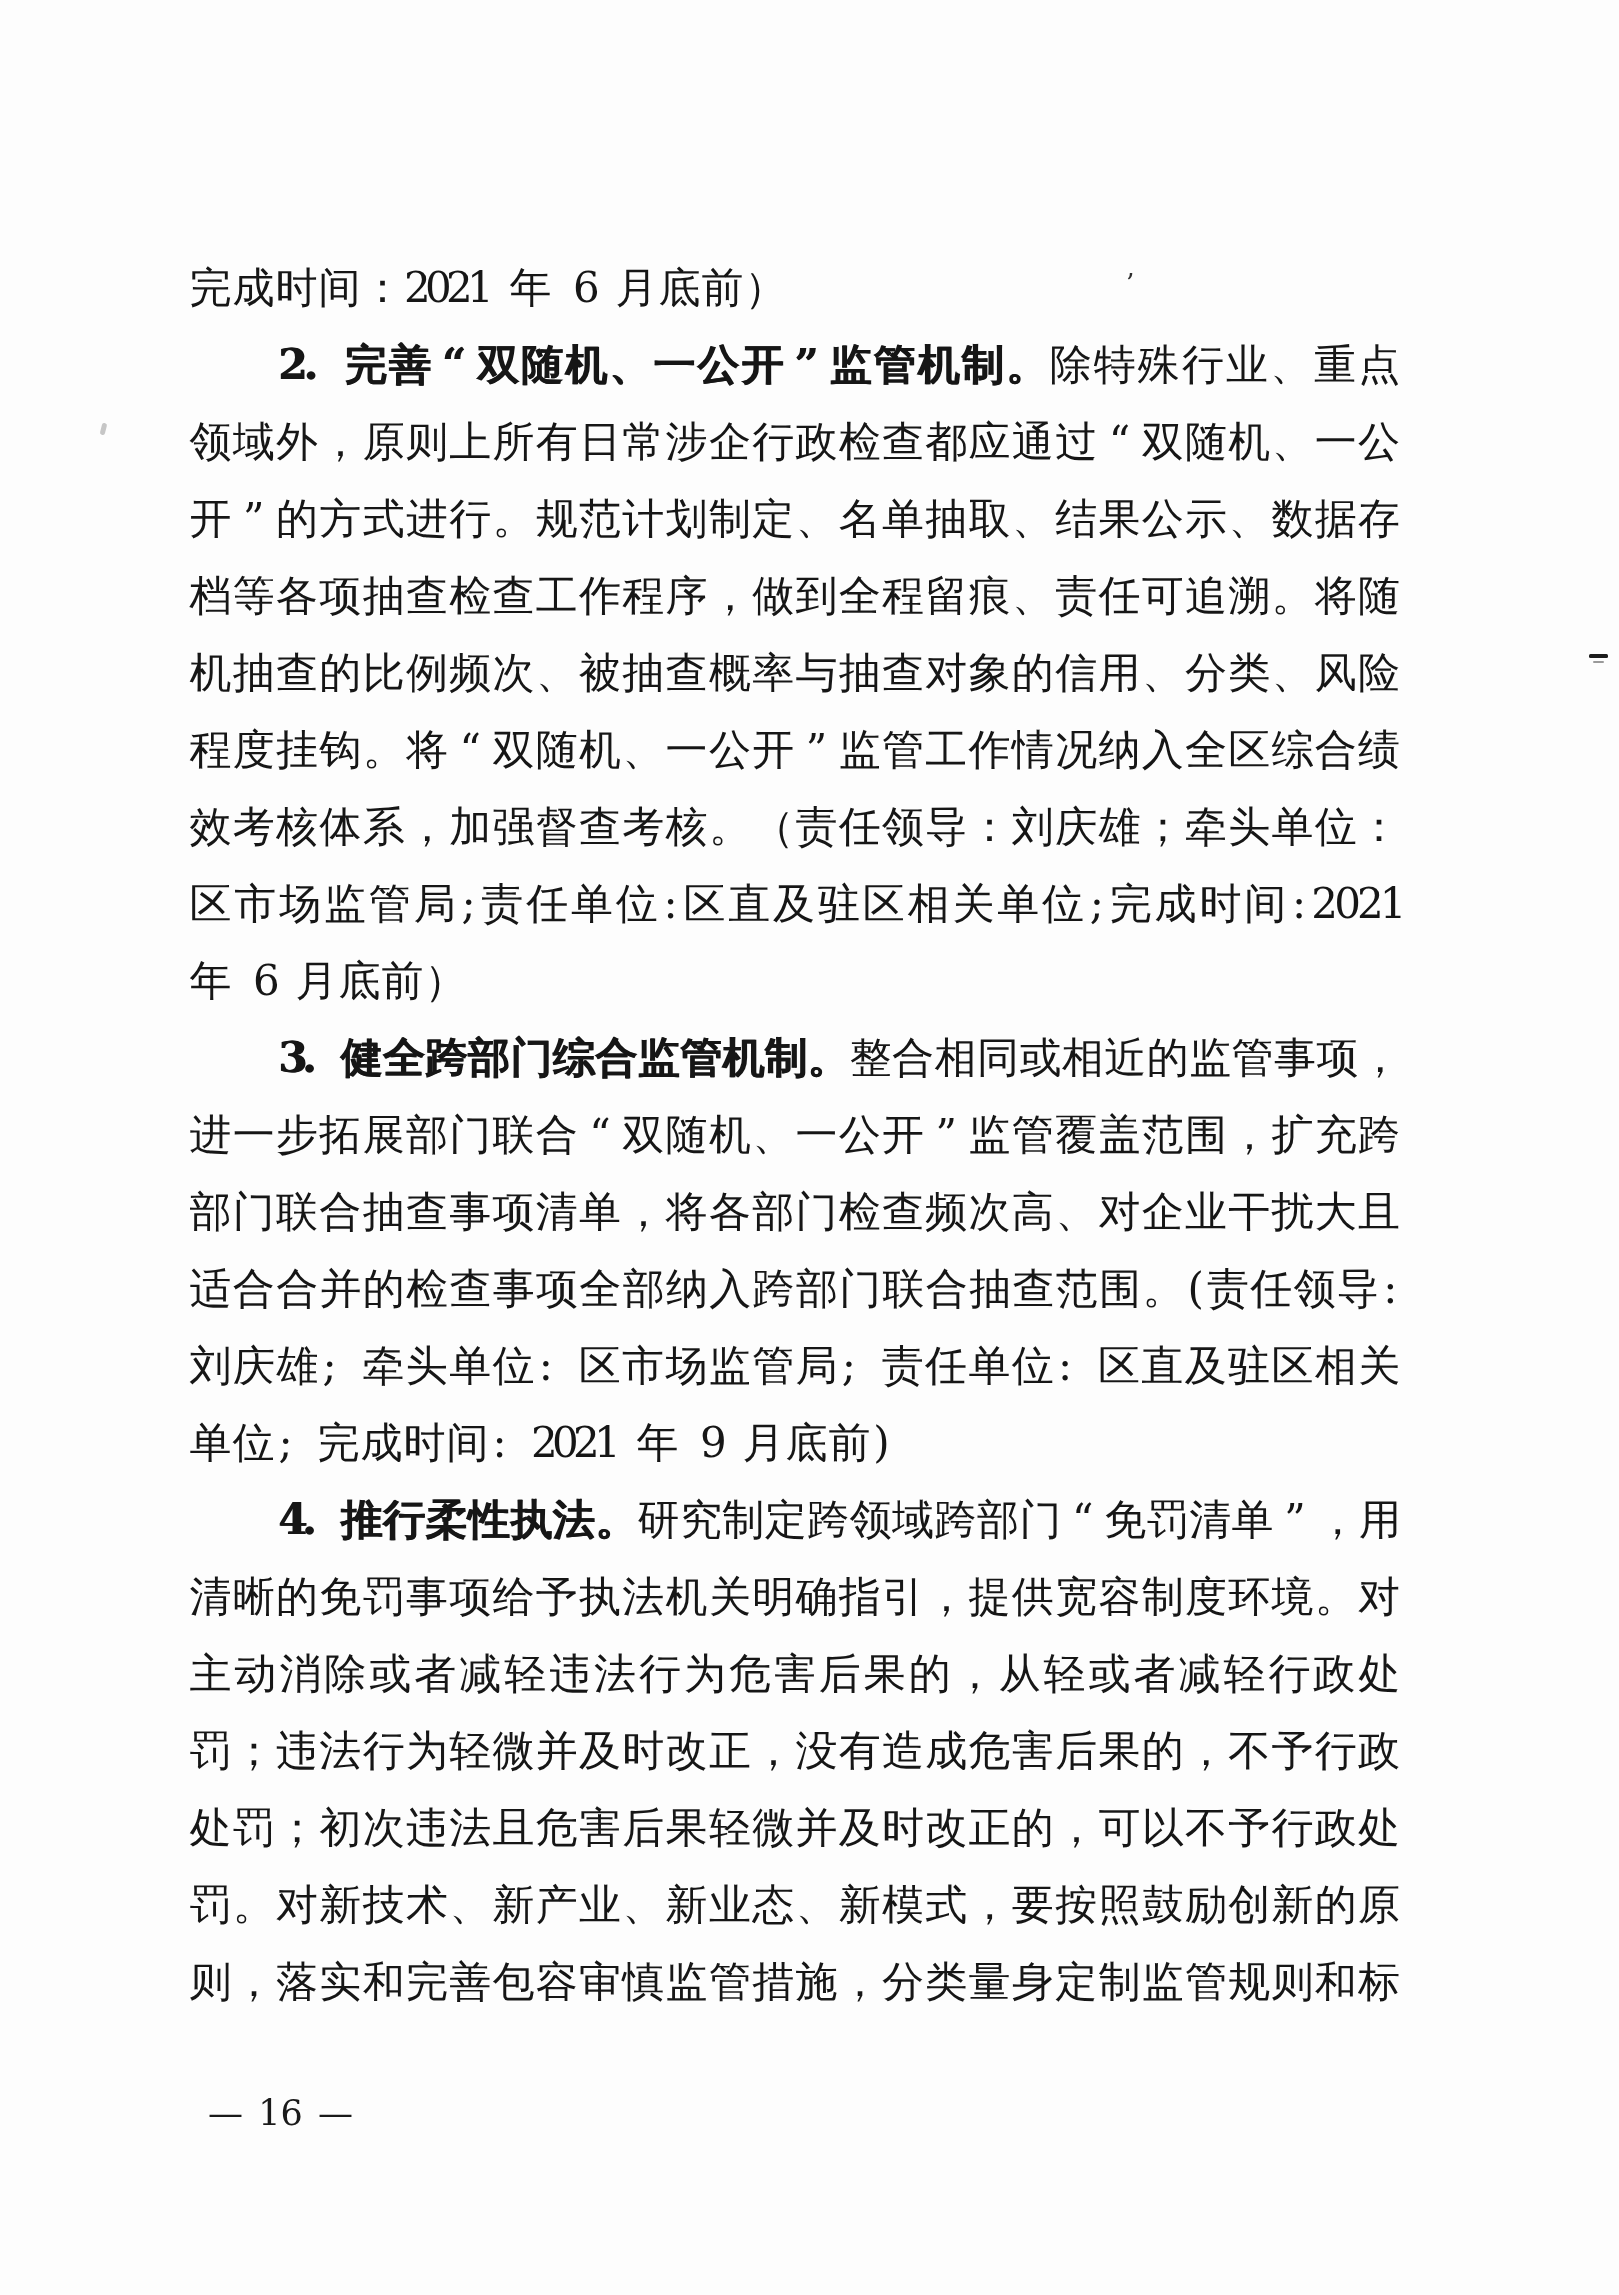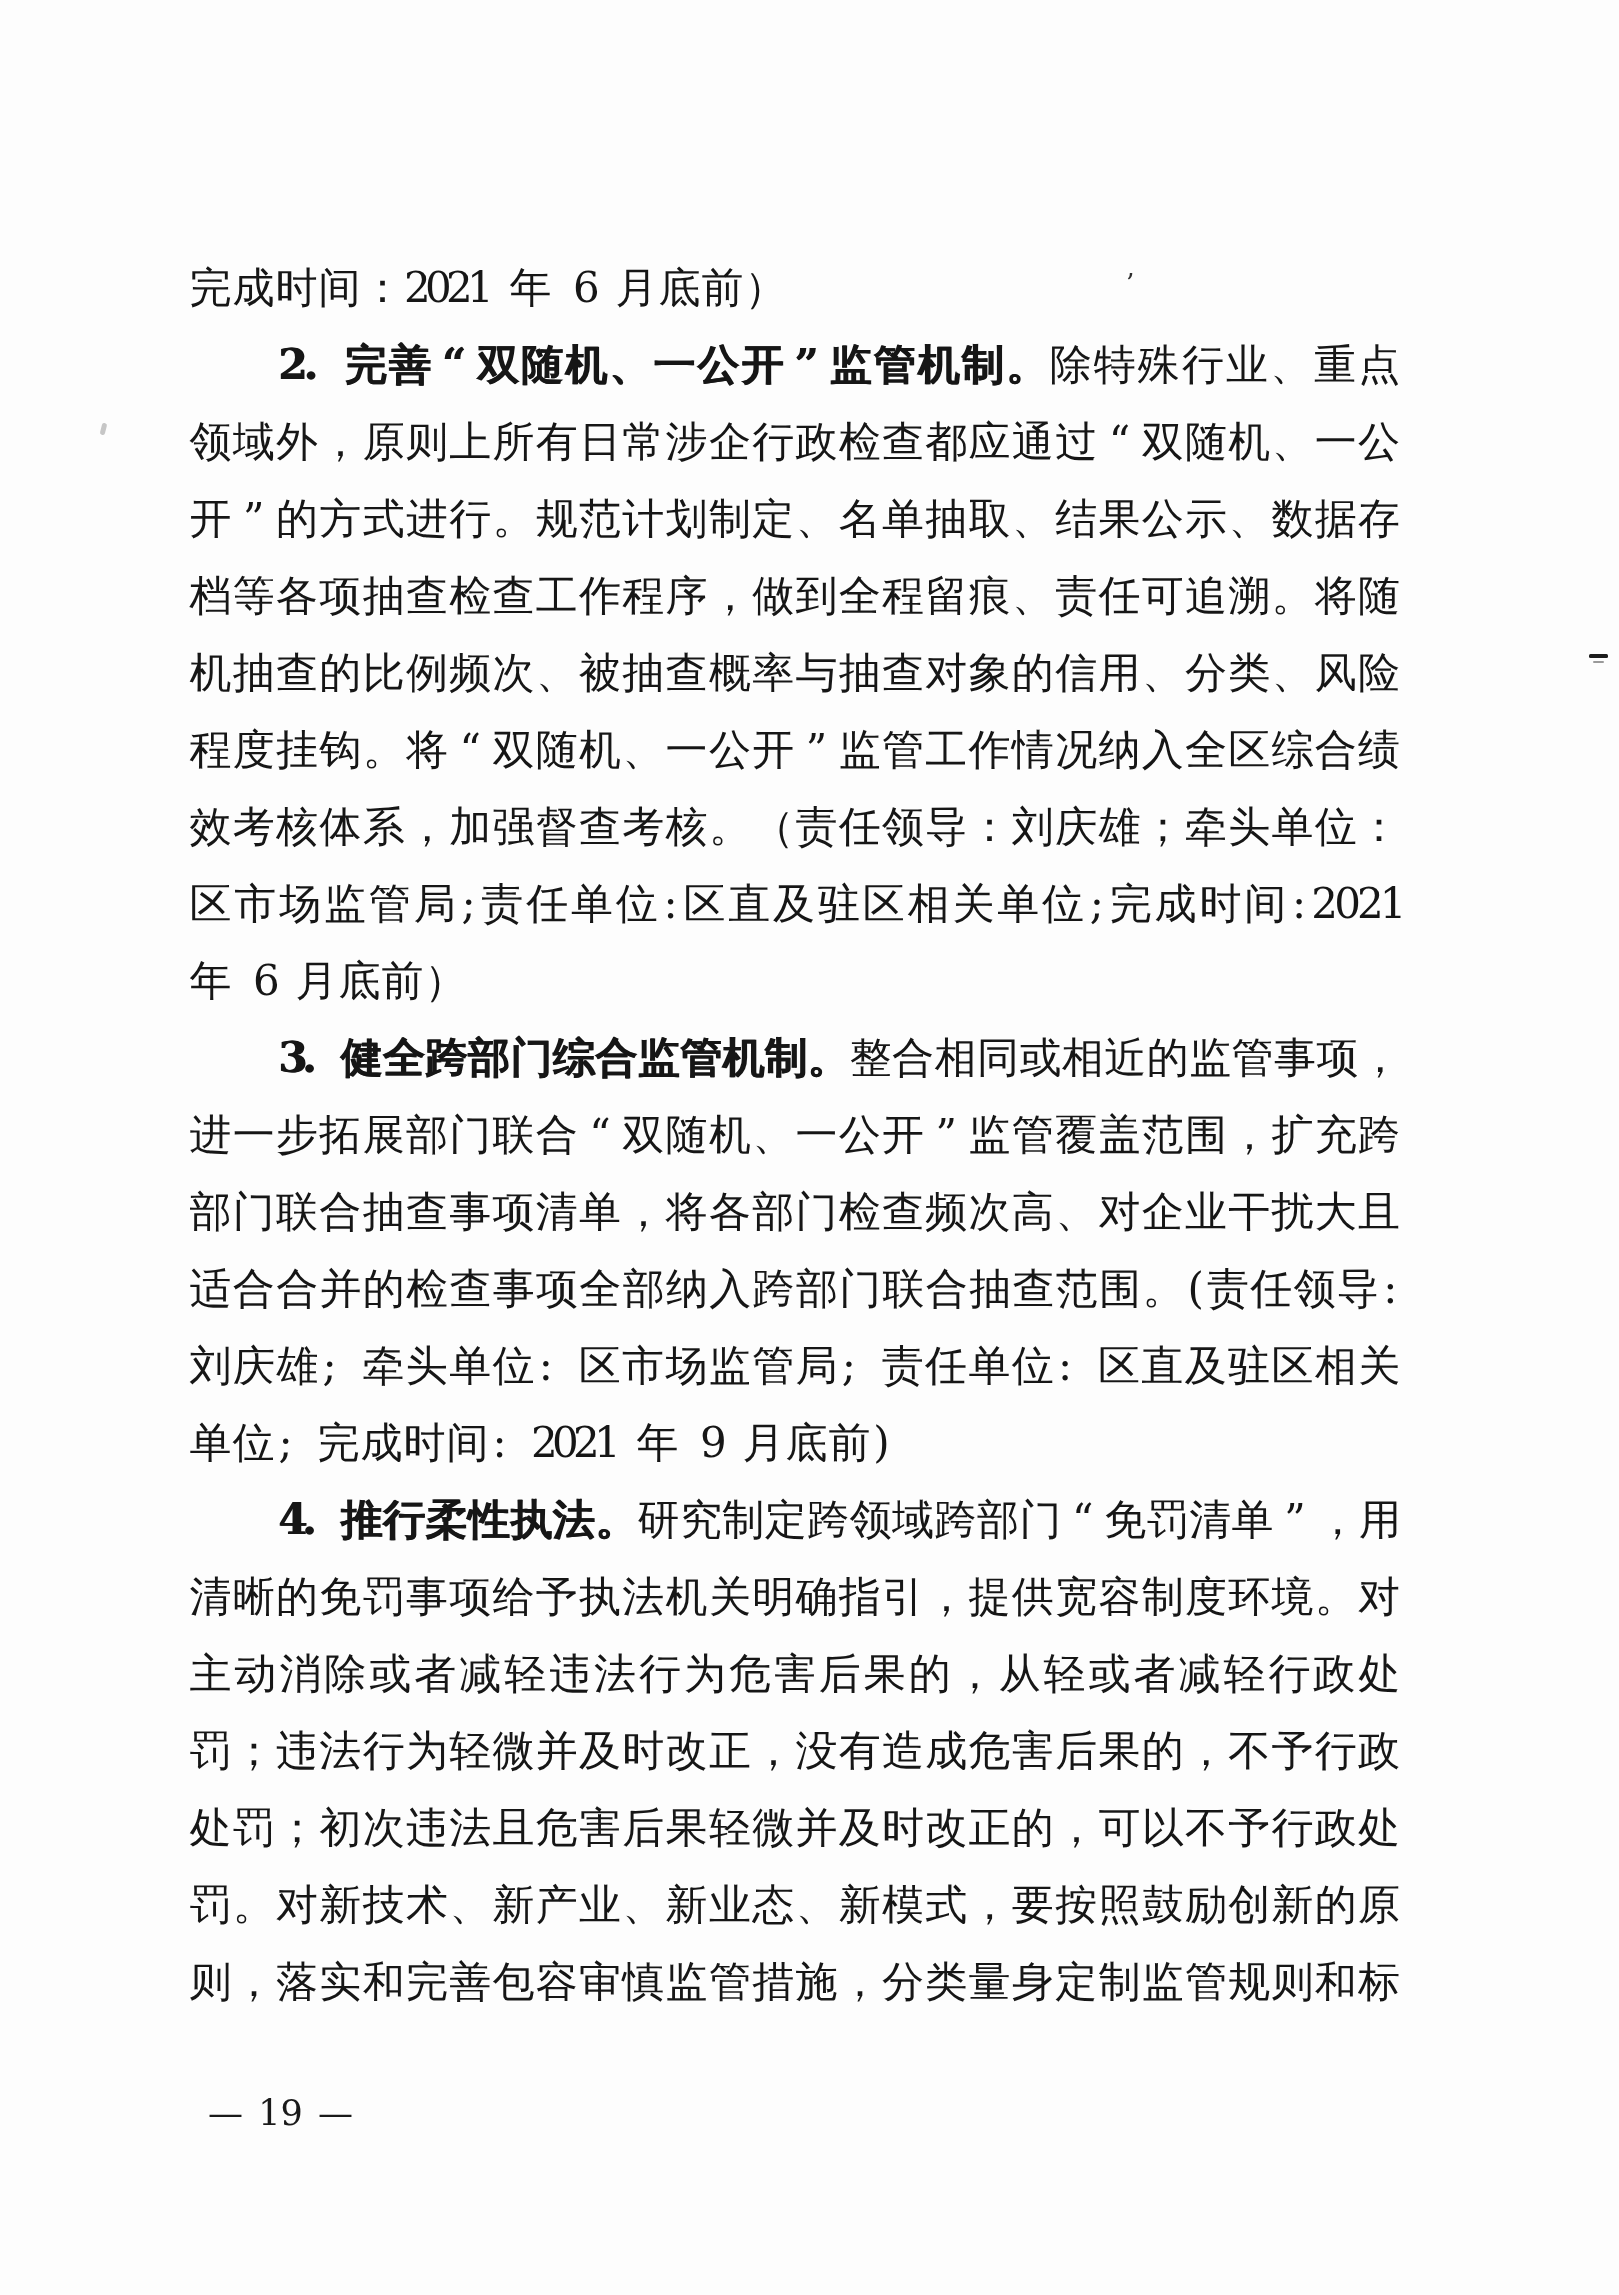--- a/index.html
+++ b/index.html
@@ -717,21 +717,21 @@
         <span class="ch">管</span>
         <span class="ch">规</span>
         <span class="ch">则</span>
         <span class="ch">和</span>
         <span class="ch">标</span>
       </div>
     </div>
 
   <div class="footer">
     <span class="dash">—</span>
-    <span class="num">19</span>
+    <span class="num">16</span>
     <span class="dash">—</span>
   </div>
 
   <div id="artifacts">
       <div class="artifact-quote" style="left: 1126px; top: 270px;">’</div>
       <div class="artifact-dash" style="left: 1589px; top: 654px;">
         <div class="bar1"></div>
         <div class="bar2"></div>
       </div>
       <div class="artifact-faint" style="left: 101px; top: 423px;"></div>

